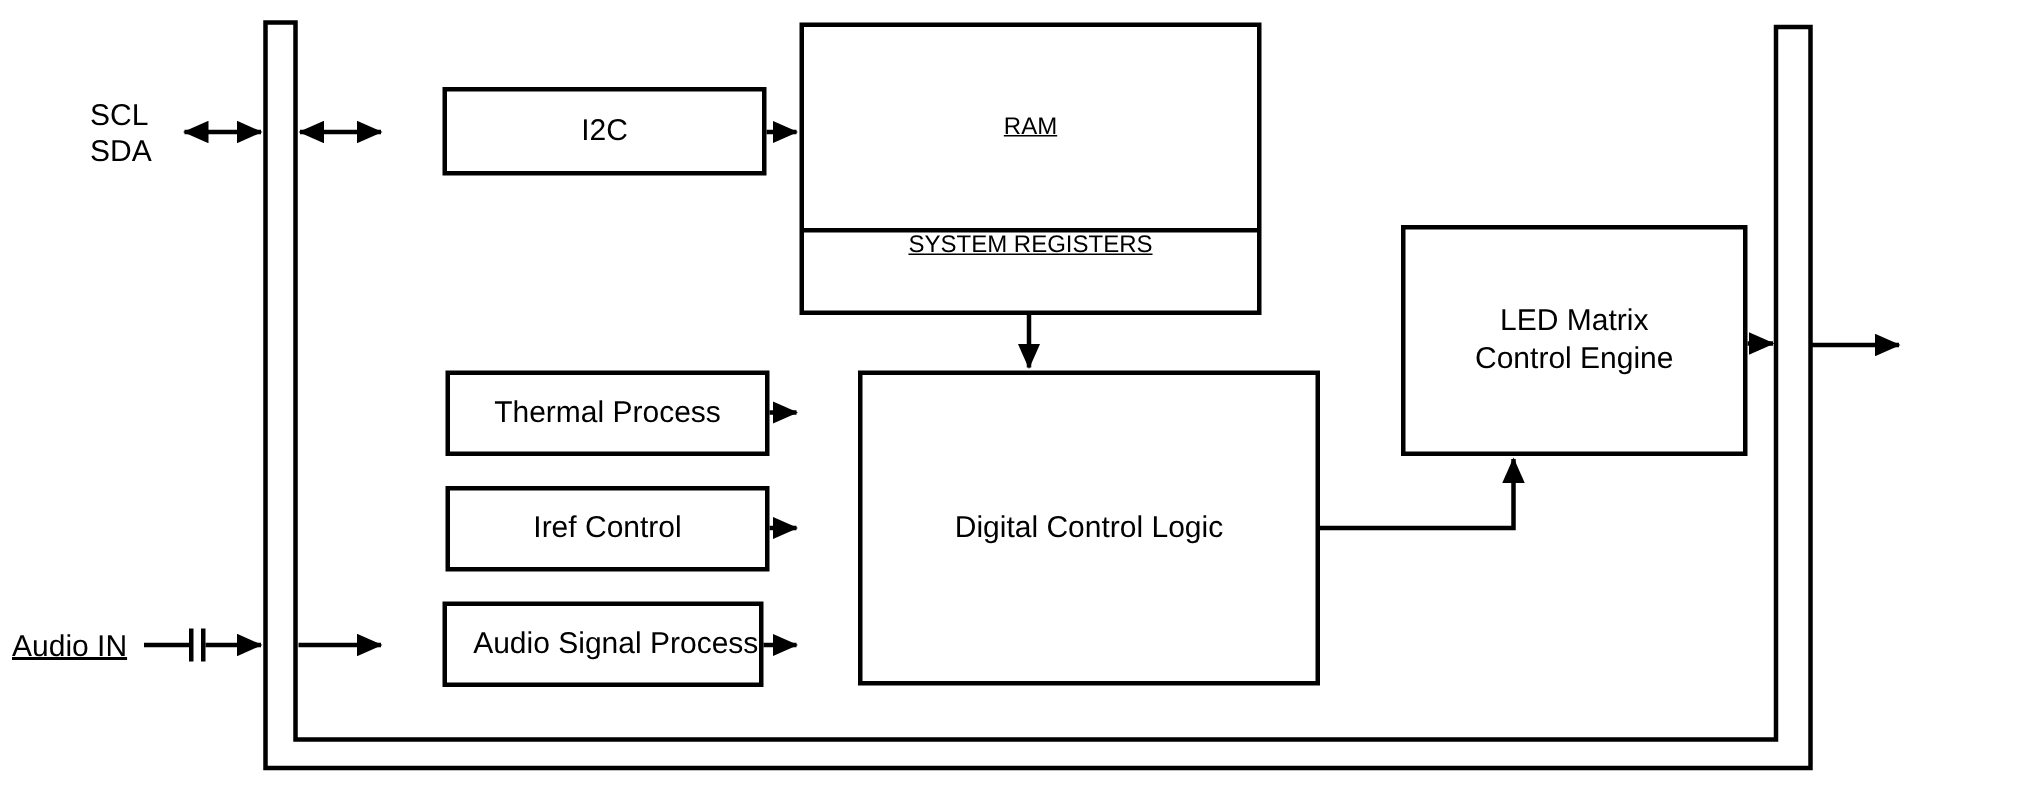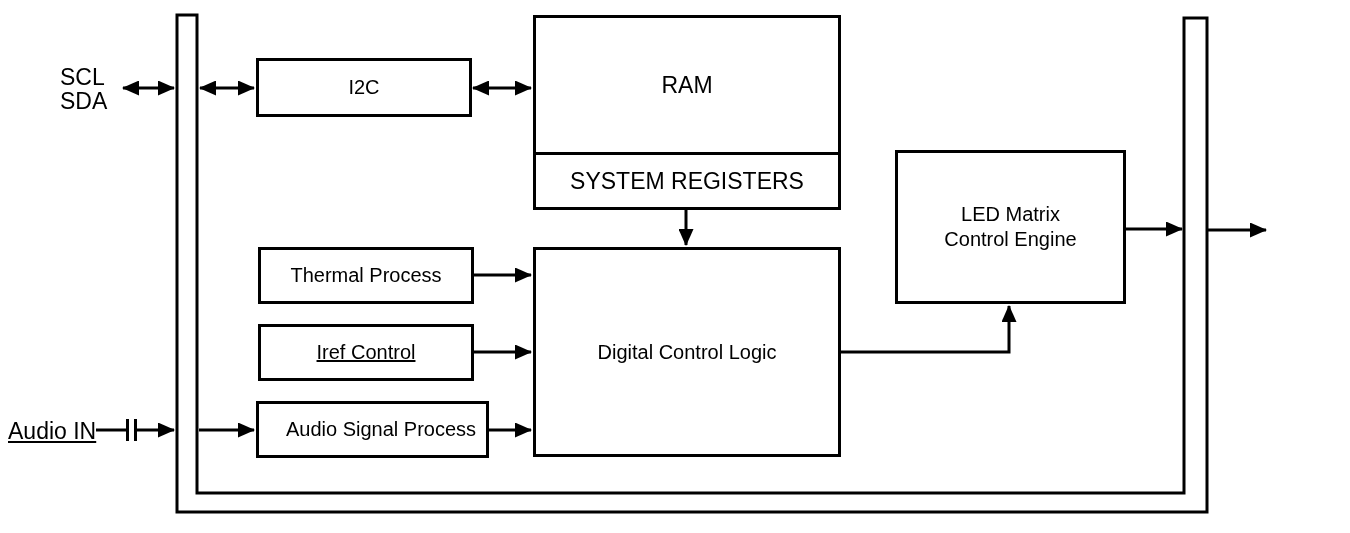--- a/index.html
+++ b/index.html
@@ -21,47 +21,49 @@
     position: absolute;
     box-sizing: border-box;
     border: 3px solid #000000;
     background: #ffffff;
     display: flex;
     align-items: center;
     justify-content: center;
     text-align: center;
     font-size: 20px;
     line-height: 25px;
+    margin-left: 39px;
   }
   .split-box {
     position: absolute;
     box-sizing: border-box;
     border: 3px solid #000000;
     background: #ffffff;
     display: flex;
     flex-direction: column;
-    font-size: 23px;
+    font-size: 16px;
+    text-decoration: underline;
   }
   .split-top {
     box-sizing: border-box;
     height: 137px;
     border-bottom: 3px solid #000000;
     display: flex;
     align-items: center;
     justify-content: center;
   }
   .split-bottom {
     flex: 1;
     display: flex;
-    align-items: center;
+    align-items: flex-start;
     justify-content: center;
   }
   .port-label {
     position: absolute;
-    font-size: 23px;
+    font-size: 20px;
     line-height: 24px;
     white-space: nowrap;
   }
 </style>
 </head>
 <body>
 
 <div class="canvas">
 
   <svg class="wires" viewBox="0 0 1350 533" xmlns="http://www.w3.org/2000/svg">
@@ -114,25 +116,25 @@
     </div>
     <div class="split-bottom">
       <span>SYSTEM REGISTERS</span>
     </div>
   </div>
 
   <div class="box" style="left:258px; top:247px; width:216px; height:57px;">
     <span>Thermal Process</span>
   </div>
 
-  <div class="box" style="left:258px; top:324px; width:216px; height:57px;text-decoration:underline;">
+  <div class="box" style="left:258px; top:324px; width:216px; height:57px;">
     <span>Iref Control</span>
   </div>
 
-  <div class="box" style="left:256px; top:401px; width:233px; height:57px;padding-left:17px;">
+  <div class="box" style="left:256px; top:401px; width:214px; height:57px;padding-left:17px;">
     <span>Audio Signal Process</span>
   </div>
 
   <div class="box" style="left:533px; top:247px; width:308px; height:210px;">
     <span>Digital Control Logic</span>
   </div>
 
   <div class="box" style="left:895px; top:150px; width:231px; height:154px; flex-direction:column;">
     <div>LED Matrix</div>
     <div>Control Engine</div>

